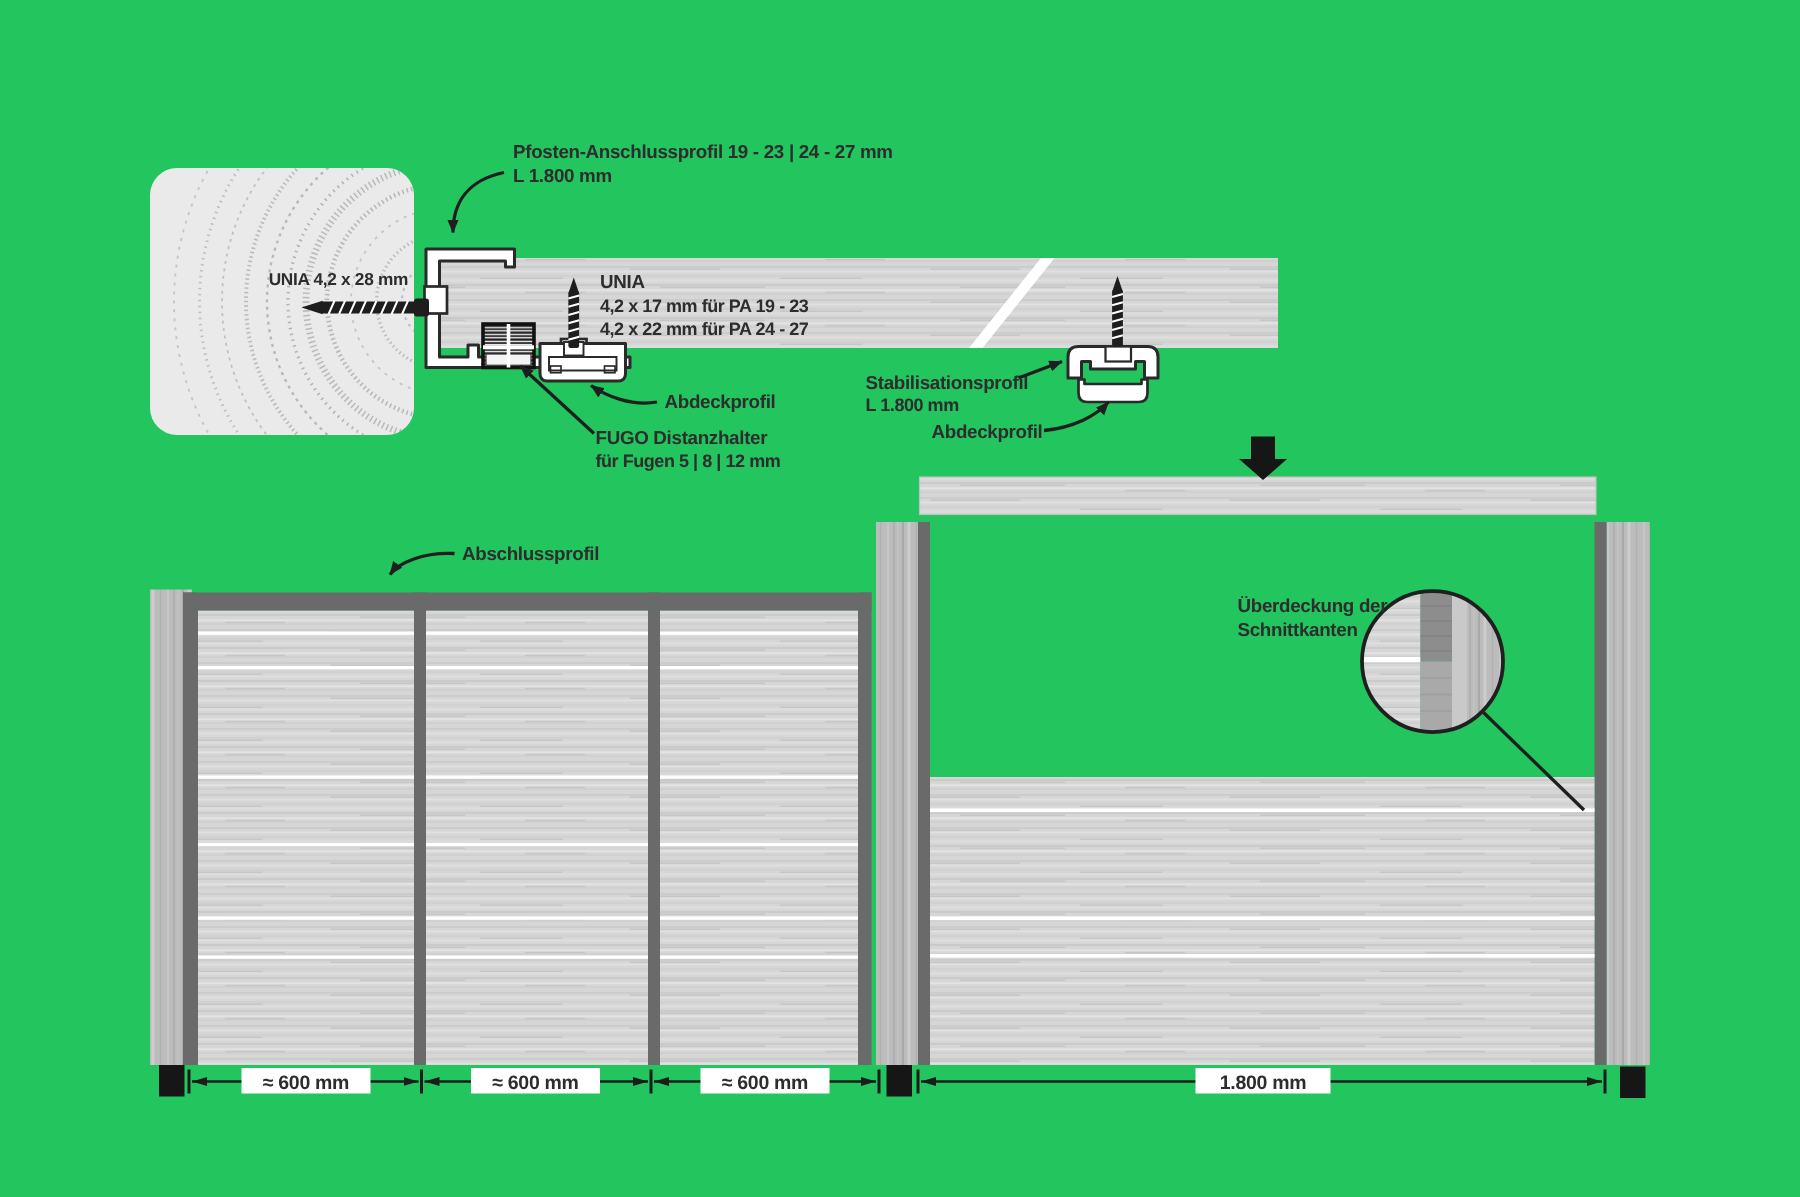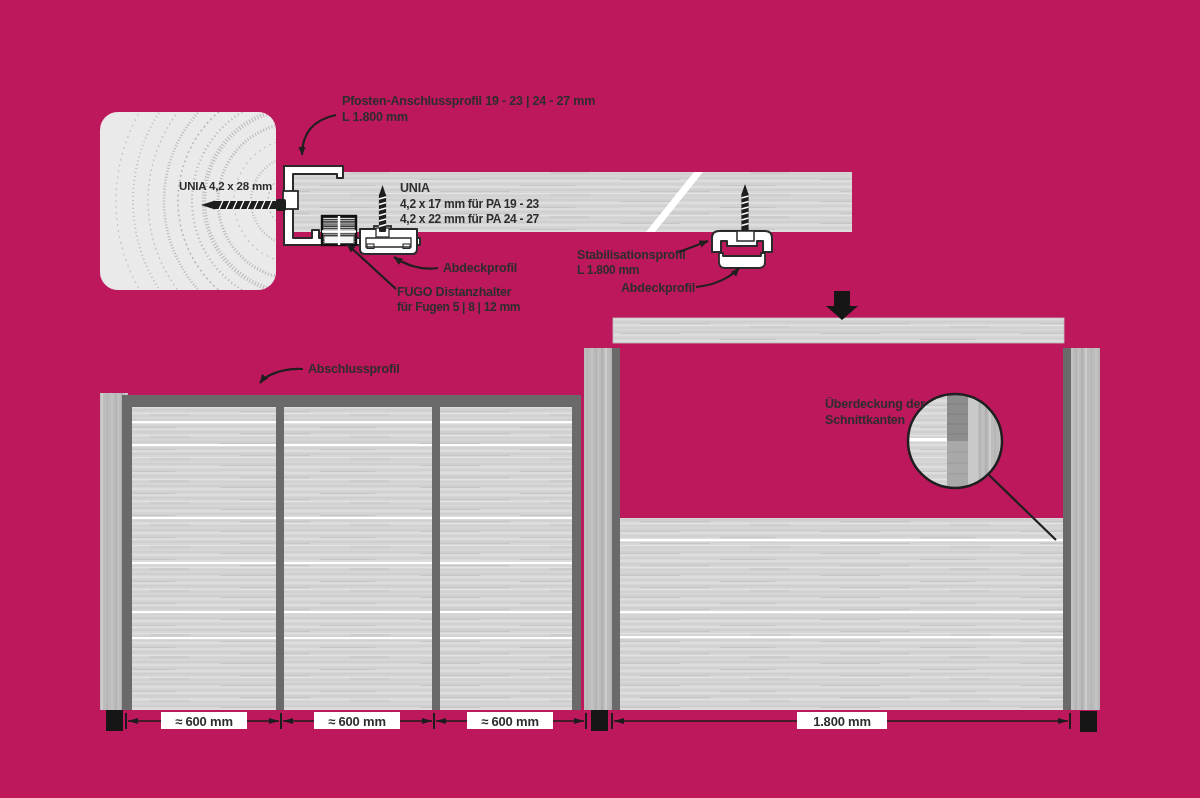--- a/index.html
+++ b/index.html
@@ -1,16 +1,16 @@
 <!DOCTYPE html>
 <html><head>
 <meta charset="utf-8">
 <style>
   html,body{margin:0;padding:0;background:#fff;}
-  .stage{position:relative;width:1200px;height:798px;background:#be185d;overflow:hidden;}
+  .stage{position:relative;width:1200px;height:798px;background:#22c55e;overflow:hidden;}
   svg{position:absolute;left:0;top:0;}
   text{font-family:"Liberation Sans",sans-serif;fill:#2d2d2d;}
   .lbl{font-size:12.5px;font-weight:700;letter-spacing:-0.2px;}
   .lbl-sm{font-size:11.5px;font-weight:700;letter-spacing:-0.2px;}
   .lbl-sub{font-size:12px;font-weight:700;letter-spacing:-0.3px;}
   .dim{font-size:13px;font-weight:700;letter-spacing:-0.2px;}
 </style>
 </head>
 <body>
 

